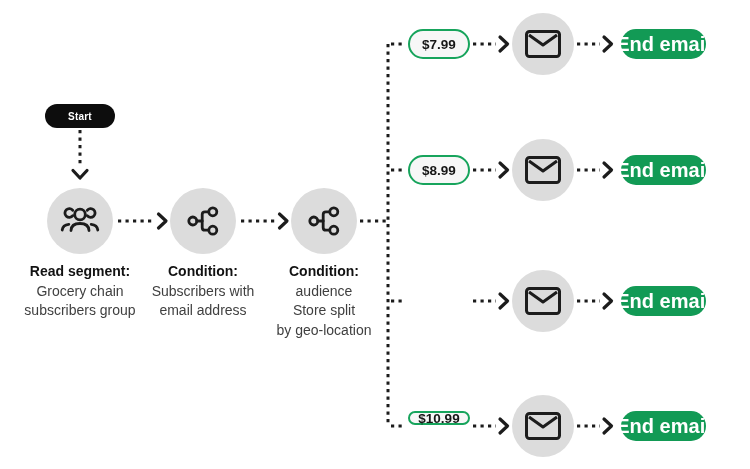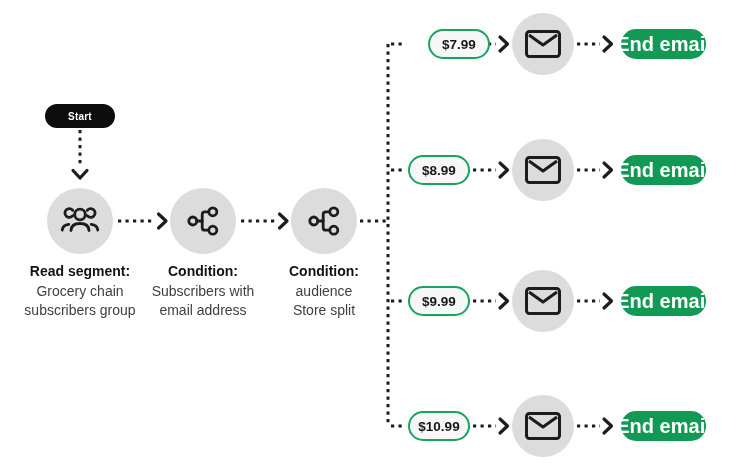--- a/index.html
+++ b/index.html
@@ -128,23 +128,24 @@
   <div class="node-label" style="left:113px;top:262px;width:180px;">
     <div class="t">Condition:</div>
     <div>Subscribers with</div>
     <div>email address</div>
   </div>
 
   <div class="node-label" style="left:234px;top:262px;width:180px;">
     <div class="t">Condition:</div>
     <div>audience</div>
     <div>Store split</div>
-  </div>
-
-  <div class="pill price-pill" style="left:428px;top:29px;width:62px;height:30px;">
+    <div>by geo-location</div>
+  </div>
+
+  <div class="pill price-pill" style="left:408px;top:29px;width:62px;height:30px;">
     <span>$7.99</span>
   </div>
   <div class="node-circle" style="left:512px;top:13px;width:62px;height:62px;">
     <svg width="36" height="28" viewBox="0 0 36 28">
       <g class="icon-stroke" stroke-width="3" stroke-linejoin="round">
         <rect x="1.5" y="1.5" width="33" height="25" rx="3"></rect>
         <path d="M 4 5 L 18 15 L 32 5"></path>
       </g>
     </svg>
   </div>
@@ -160,36 +161,33 @@
       <g class="icon-stroke" stroke-width="3" stroke-linejoin="round">
         <rect x="1.5" y="1.5" width="33" height="25" rx="3"></rect>
         <path d="M 4 5 L 18 15 L 32 5"></path>
       </g>
     </svg>
   </div>
   <div class="pill end-pill" style="left:621px;top:155px;width:85px;height:30px;">
     <span>End email</span>
   </div>
 
-  <div class="pill price-pill" style="left:408px;top:286px;width:62px;height:30px;">
-    <span>$9.99</span>
-  </div>
   <div class="node-circle" style="left:512px;top:270px;width:62px;height:62px;">
     <svg width="36" height="28" viewBox="0 0 36 28">
       <g class="icon-stroke" stroke-width="3" stroke-linejoin="round">
         <rect x="1.5" y="1.5" width="33" height="25" rx="3"></rect>
         <path d="M 4 5 L 18 15 L 32 5"></path>
       </g>
     </svg>
   </div>
   <div class="pill end-pill" style="left:621px;top:286px;width:85px;height:30px;">
     <span>End email</span>
   </div>
 
-  <div class="pill price-pill" style="left:408px;top:411px;width:62px;height:30px;">
+  <div class="pill price-pill" style="left:408px;top:411px;width:62px;height:14px;">
     <span>$10.99</span>
   </div>
   <div class="node-circle" style="left:512px;top:395px;width:62px;height:62px;">
     <svg width="36" height="28" viewBox="0 0 36 28">
       <g class="icon-stroke" stroke-width="3" stroke-linejoin="round">
         <rect x="1.5" y="1.5" width="33" height="25" rx="3"></rect>
         <path d="M 4 5 L 18 15 L 32 5"></path>
       </g>
     </svg>
   </div>

